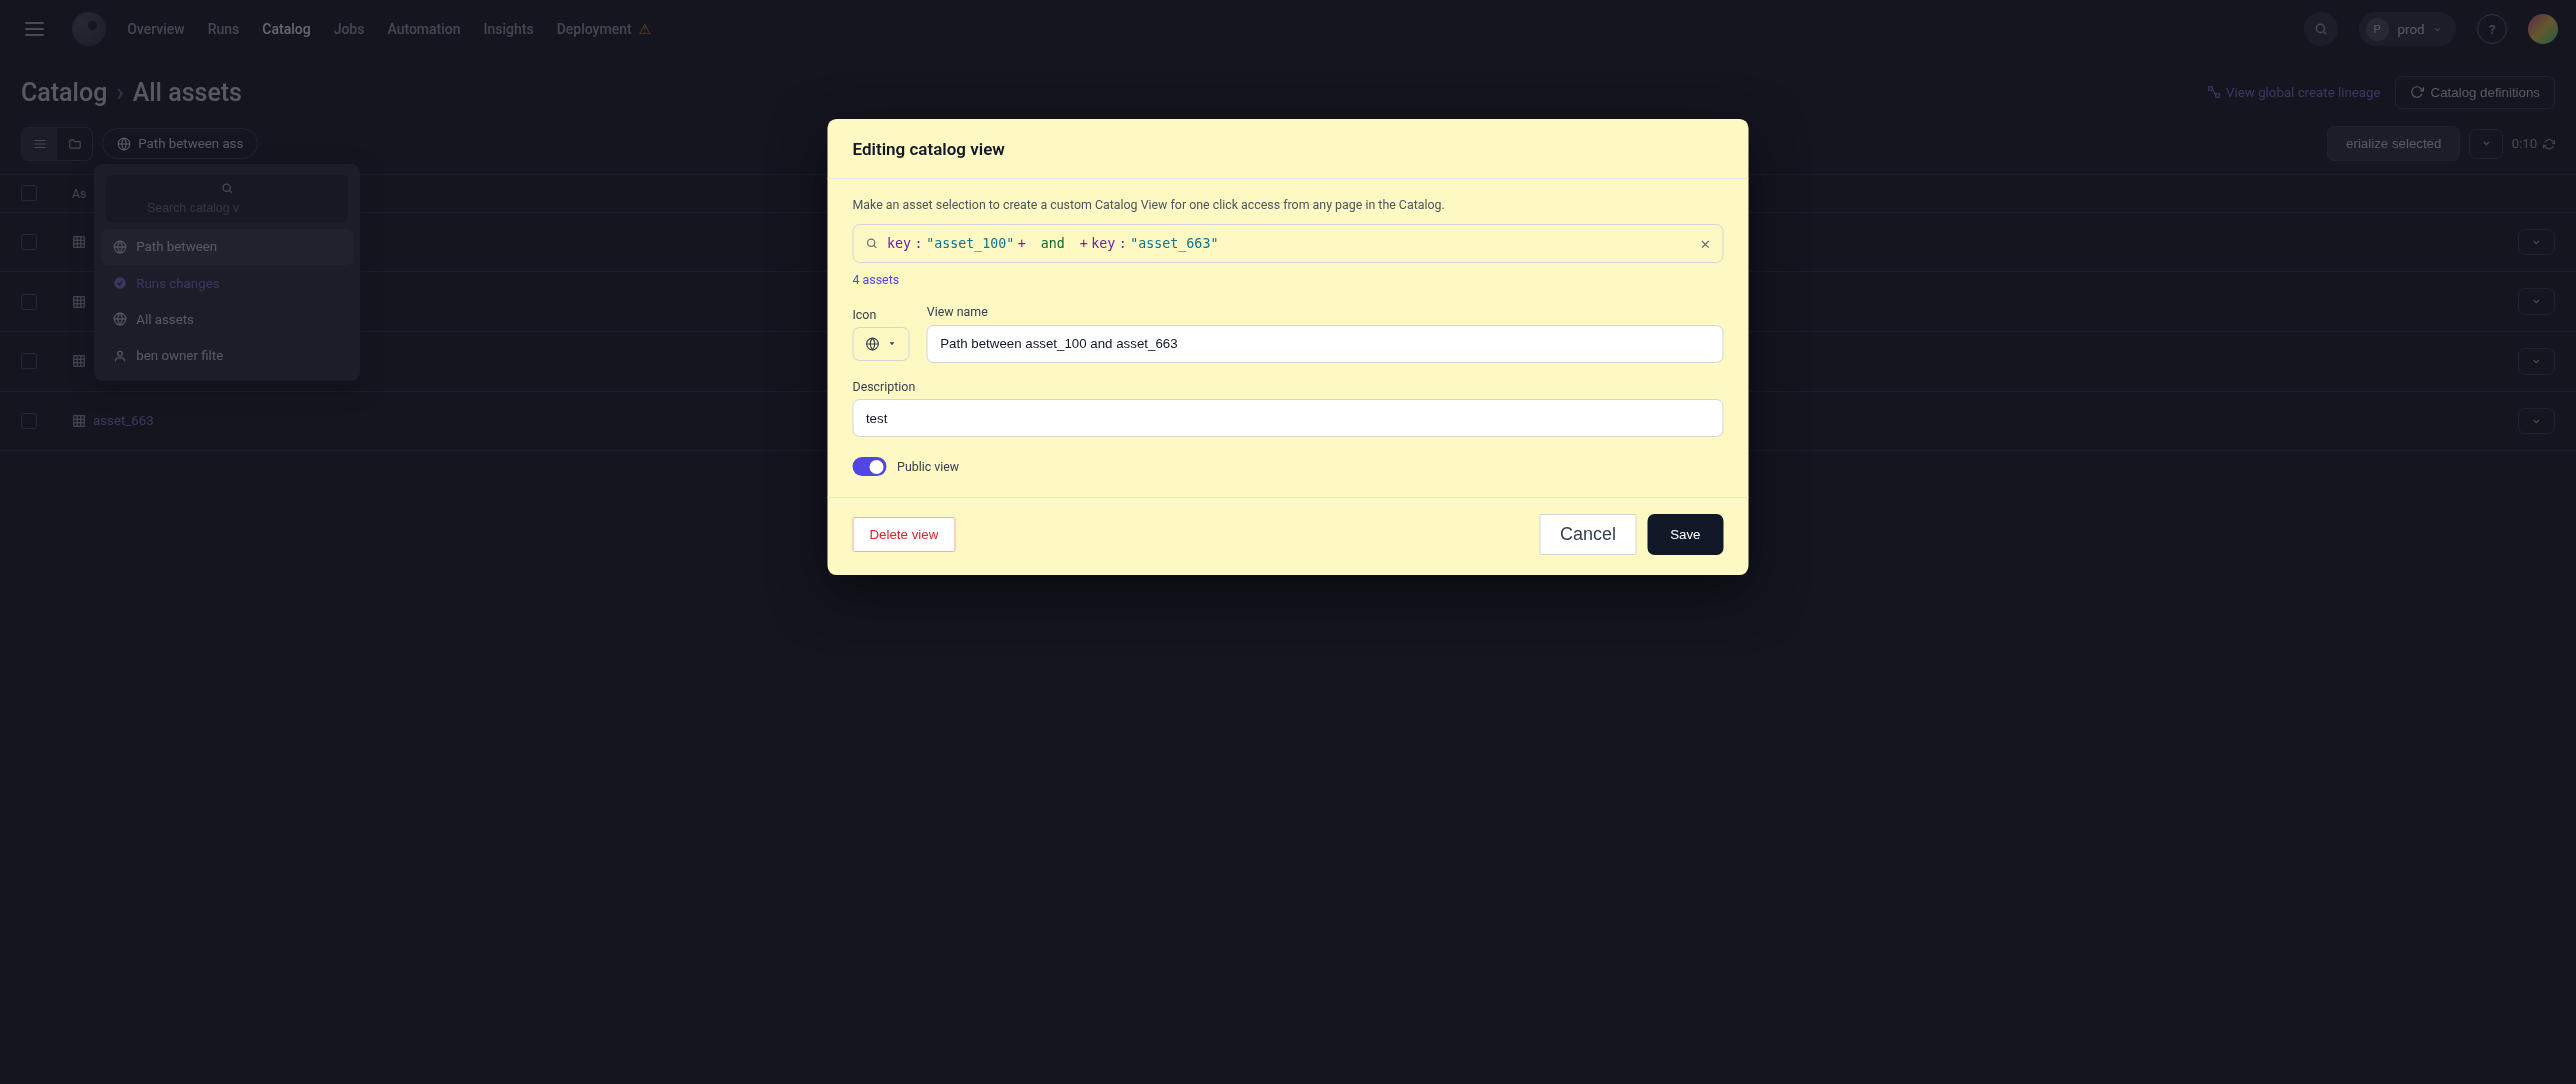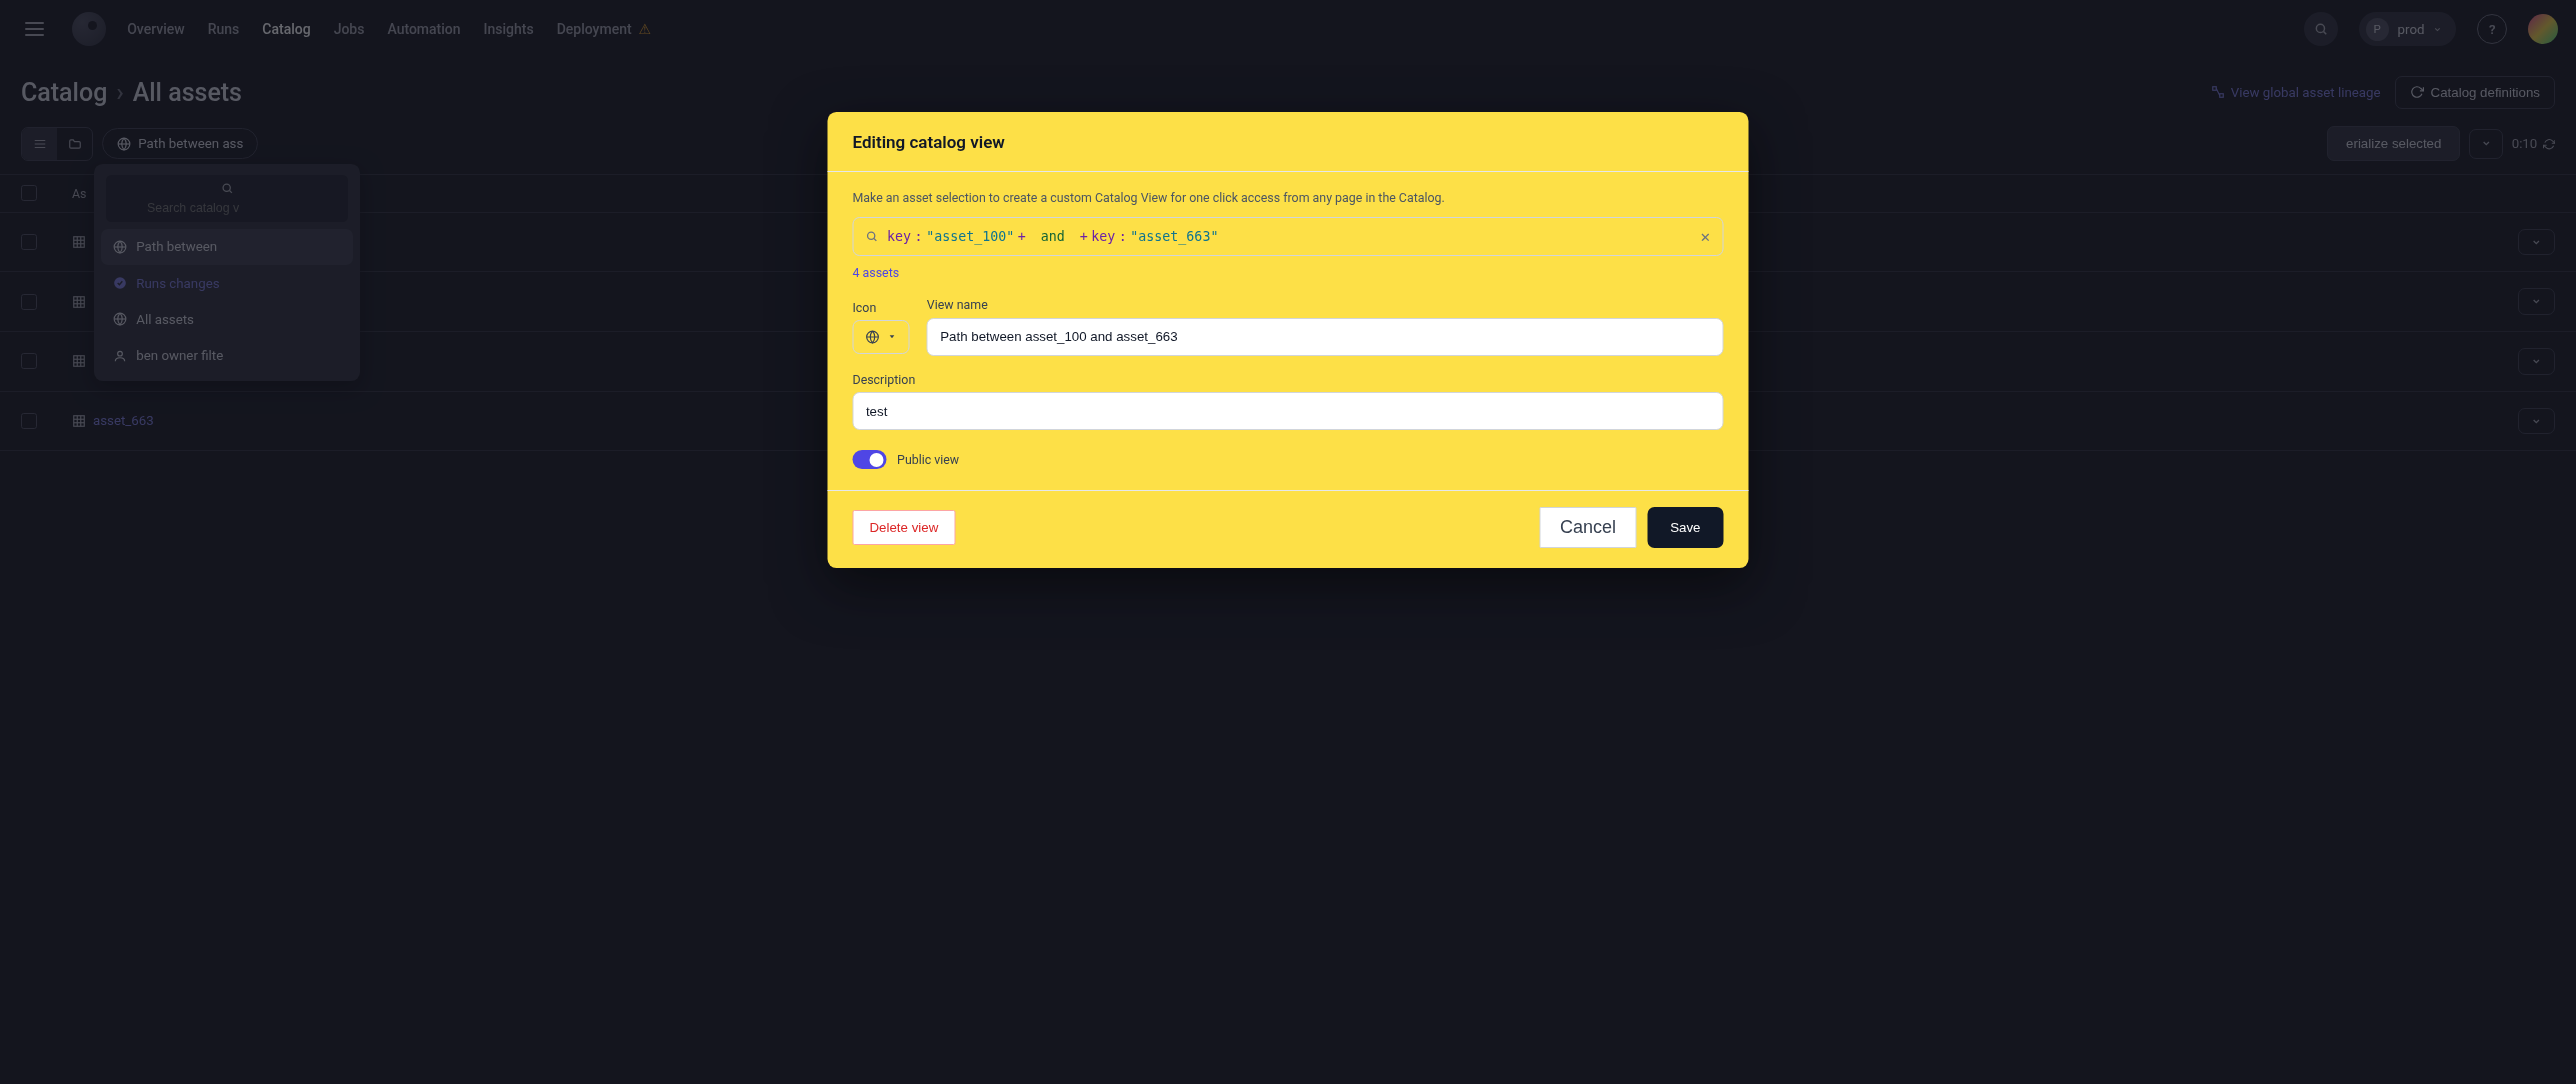--- a/index.html
+++ b/index.html
@@ -79,22 +79,22 @@
 .popover .item { display:flex; align-items:center; gap:8.9px; padding:10.6px 12.4px; border-radius:7px; color:#d5d6e0; font-size:13.3px; cursor:pointer;}
 .popover .item.selected { background:#3a3b4a; }
 .popover .item.save { color:#7c7ce0; }
 .popover .item .check { color:#7c7ce0; }
 
 
 .backdrop {
   position:fixed; inset:0; background:rgba(20,21,31,0.65); z-index:10;
 }
 .modal {
-  position:fixed; top:112px; left:50%; transform:translateX(-50%);
-  width:921px; background:#fde047; border-radius:8.9px; z-index:20;
+  position:fixed; top:119px; left:50%; transform:translateX(-50%);
+  width:921px; background:#fef9c3; border-radius:8.9px; z-index:20;
   box-shadow:0 17.7px 53px rgba(0,0,0,0.5);
   color:#1f2937;
 }
 .modal-header { padding:19.5px 25px; border-bottom:0.9px solid #e5e7eb; font-size:17px; font-weight:600; color:#111827;}
 .modal-body { padding:17.7px 25px 21px 25px; }
 .modal-body .desc-text { font-size:12.4px; color:#4b5563; margin-bottom:12.4px;}
 .query-input { display:flex; align-items:center; border:0.9px solid #d1d5db; border-radius:7px; padding:8.9px 12.4px; font-family:ui-monospace,Menlo,Consolas,monospace; font-size:13.3px; gap:3.5px;}
 .query-input .mag { color:#6b7280; margin-right:5.3px;}
 .query-input .kw-key { color:#6b21a8; }
 .query-input .kw-str { color:#0e7490; }
@@ -166,21 +166,21 @@
     <span class="chev">›</span>
     <span>All assets</span>
   </h1>
   <div class="right">
     <a class="link-lineage">
       <svg width="14" height="14" viewBox="0 0 24 24" fill="none" stroke="currentColor" stroke-width="2">
           <rect x="3" y="3" width="6" height="6"></rect>
           <rect x="15" y="15" width="6" height="6"></rect>
           <line x1="9" y1="6" x2="15" y2="18"></line>
         </svg>
-      <span>View global asset lineage</span>
+      <span>View global create lineage</span>
     </a>
     <button class="btn-outline">
       <svg width="14" height="14" viewBox="0 0 24 24" fill="none" stroke="currentColor" stroke-width="2">
           <polyline points="23 4 23 10 17 10"></polyline>
           <path d="M20.49 15a9 9 0 1 1-2.12-9.36L23 10"></path>
         </svg>
       <span>Catalog definitions</span>
     </button>
   </div>
 </div>

